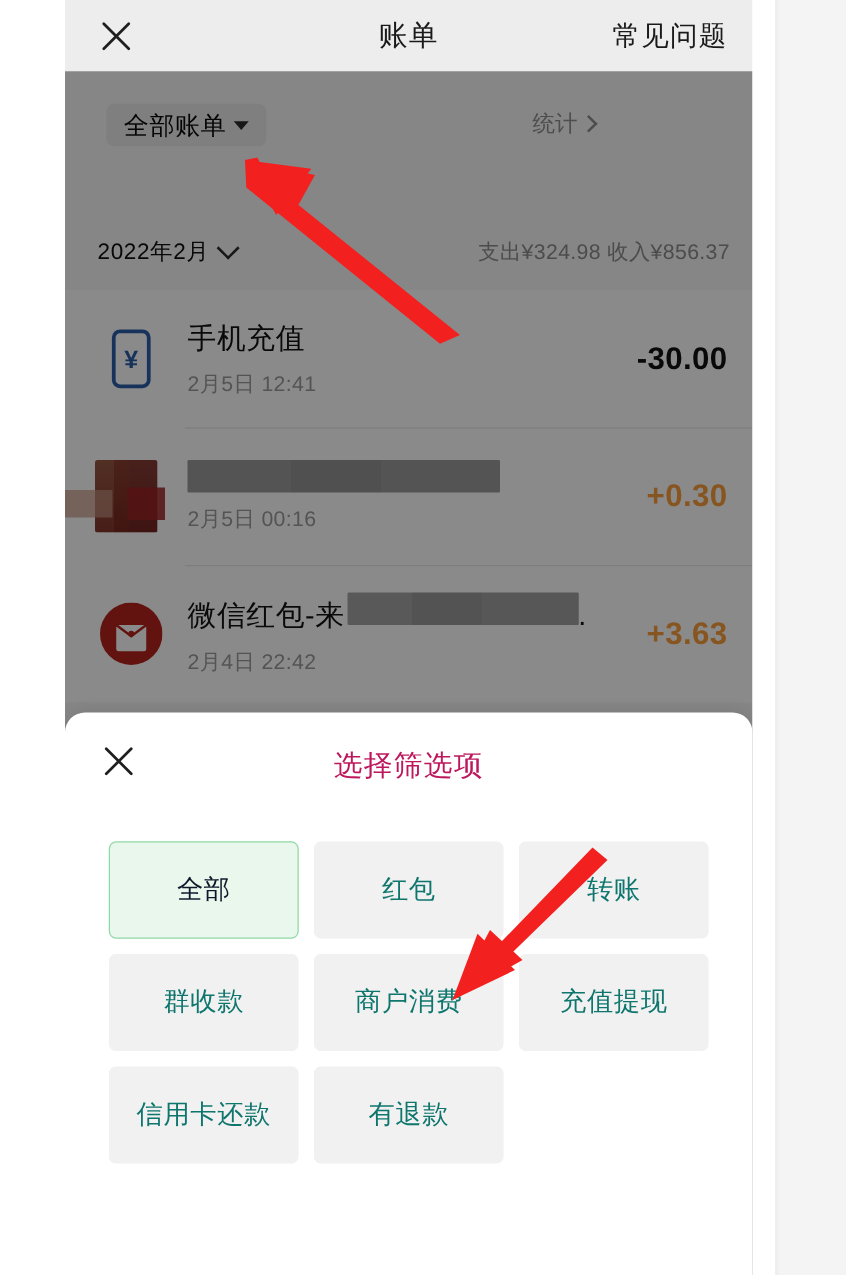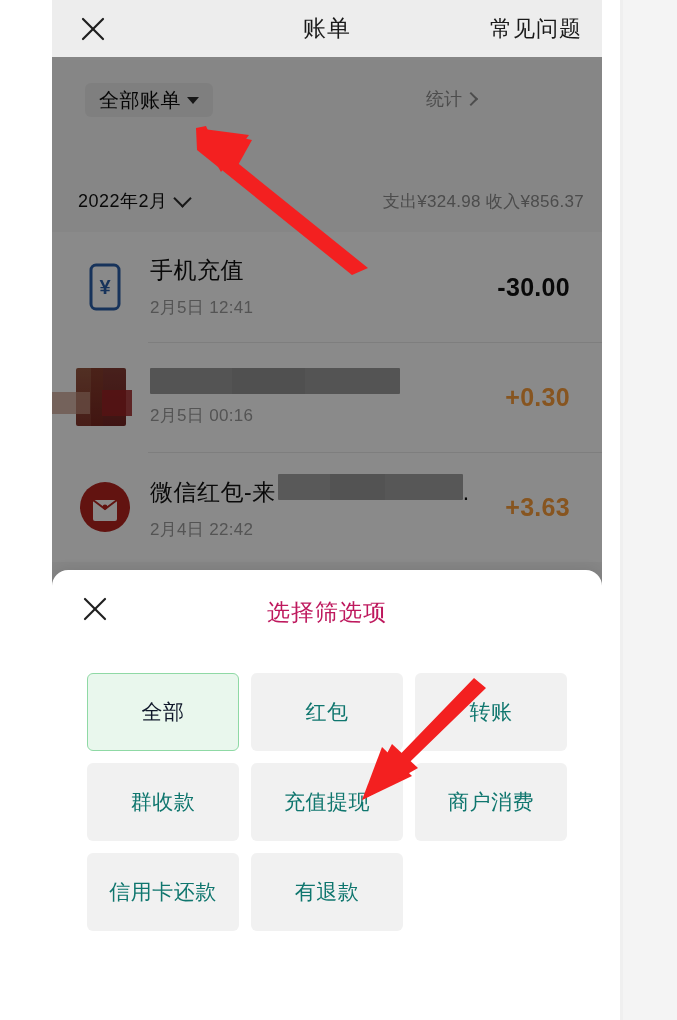--- a/index.html
+++ b/index.html
@@ -233,21 +233,21 @@
     align-items: baseline;
   }
   .tx-time {
     margin-top: 10px;
     font-size: 17px;
     color: #9b9b9b;
     letter-spacing: 0.3px;
   }
   .tx-amount {
     flex: 0 0 auto;
-    margin-right: 32px;
+    margin-right: 20px;
     font-size: 25px;
     font-weight: bold;
     letter-spacing: 0.3px;
     white-space: nowrap;
   }
   .amt-expense { color: #121212; }
   .amt-income  { color: #fa9d3b; }
 
   
   .redact {
@@ -488,22 +488,22 @@
         </svg>
       </div>
       <div class="sheet-title">选择筛选项</div>
     </div>
 
     <div class="filter-grid">
       <div class="grid-btn selected">全部</div>
       <div class="grid-btn">红包</div>
       <div class="grid-btn">转账</div>
       <div class="grid-btn">群收款</div>
+      <div class="grid-btn">商户消费</div>
       <div class="grid-btn">充值提现</div>
-      <div class="grid-btn">商户消费</div>
       <div class="grid-btn">信用卡还款</div>
       <div class="grid-btn">有退款</div>
     </div>
   </div>
 
 </div>
 
 <div class="arrow-layer">
   <svg width="677" height="1020" viewBox="0 0 677 1020" aria-hidden="true">
 

